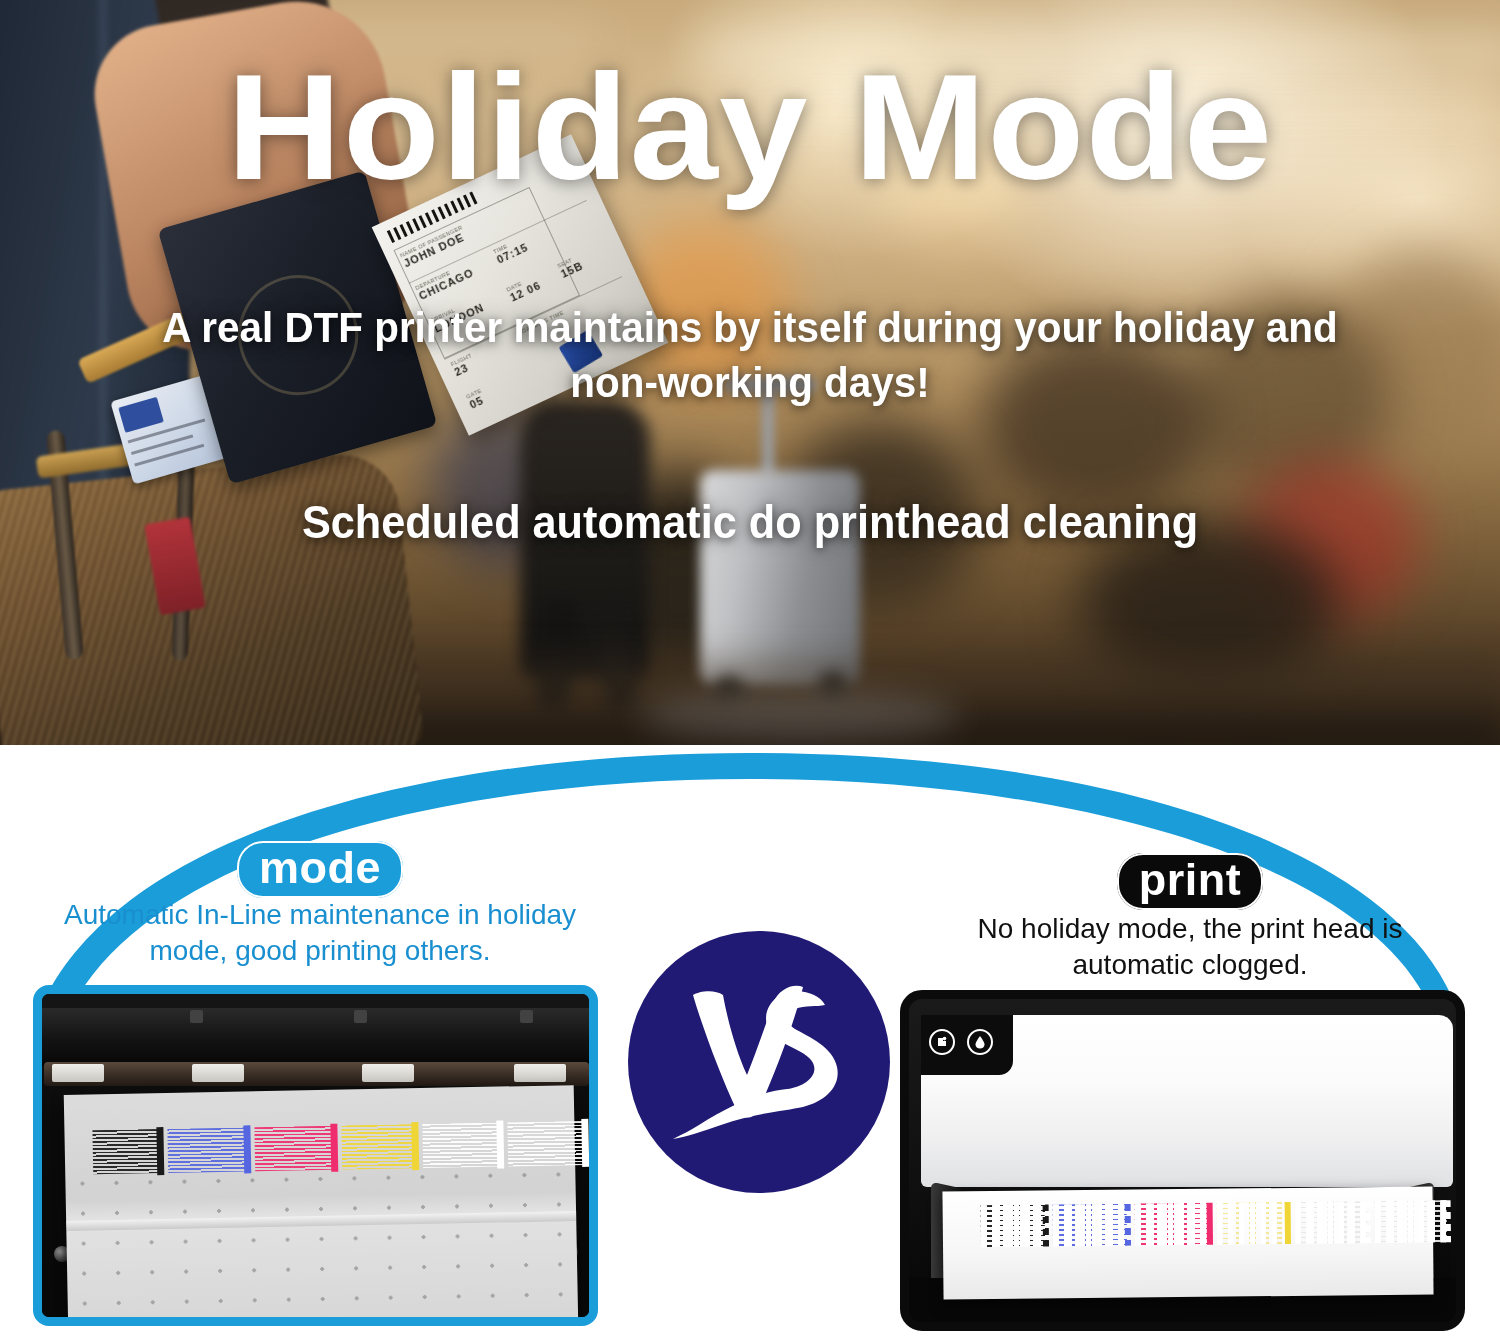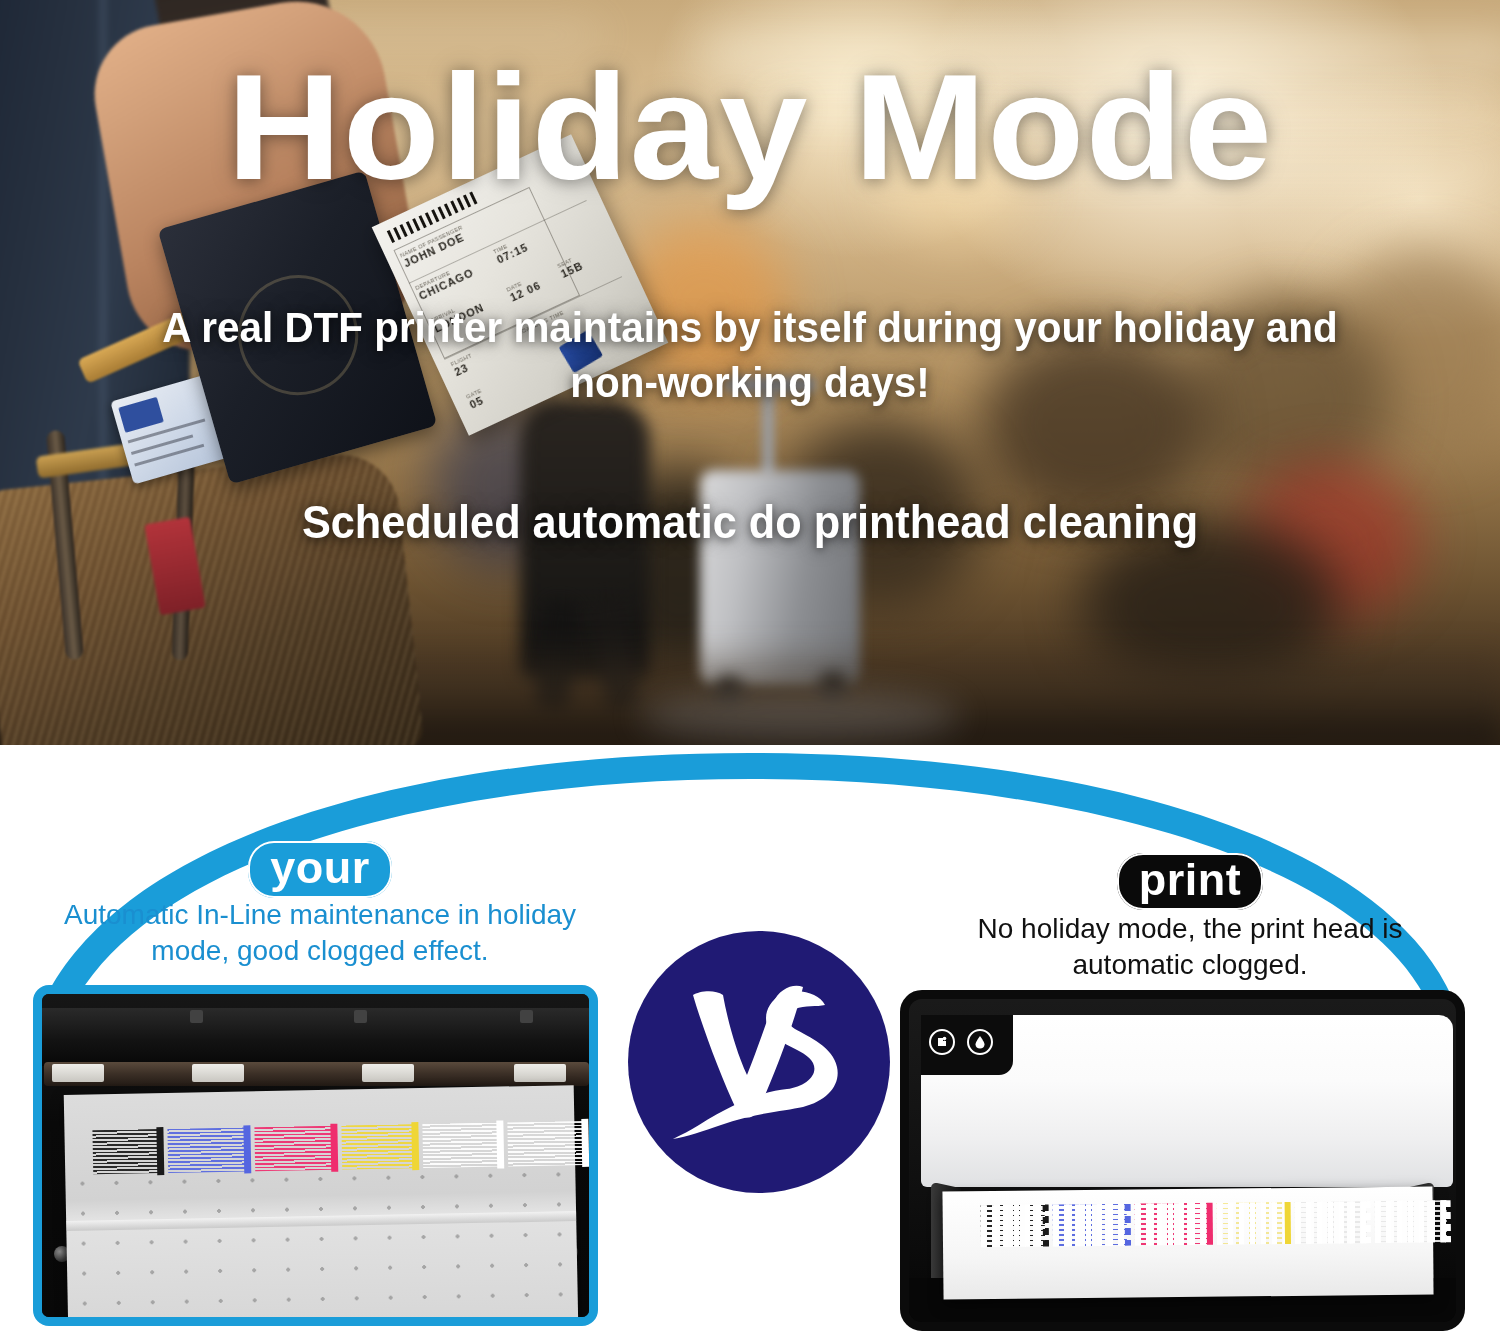--- a/index.html
+++ b/index.html
@@ -525,23 +525,23 @@
       <path d="M 42 260
                C 120 90, 420 8, 750 8
                C 1080 8, 1380 90, 1452 252
                L 1424 250
                C 1348 112, 1062 34, 750 34
                C 438 34, 150 112, 72 262 Z" fill="#1a9dd9"></path>
     </svg>
 
     <div class="panel panel-left">
       <div class="pill-wrap pill-wrap-ours">
-        <span class="pill pill-ours">your</span>
-      </div>
-      <p class="blurb blurb-ours">Automatic In-Line maintenance in holiday mode, good clogged effect.</p>
+        <span class="pill pill-ours">mode</span>
+      </div>
+      <p class="blurb blurb-ours">Automatic In-Line maintenance in holiday mode, good printing others.</p>
     </div>
 
     <div class="photo photo-left">
       <div class="pl-inner"></div>
       <div class="pl-toprail"></div>
       <div class="pl-mark" style="left:148px"></div>
       <div class="pl-mark" style="left:312px"></div>
       <div class="pl-mark" style="left:478px"></div>
       <div class="pl-roller"></div>
       <div class="pl-roll-seg" style="left:10px"></div>

